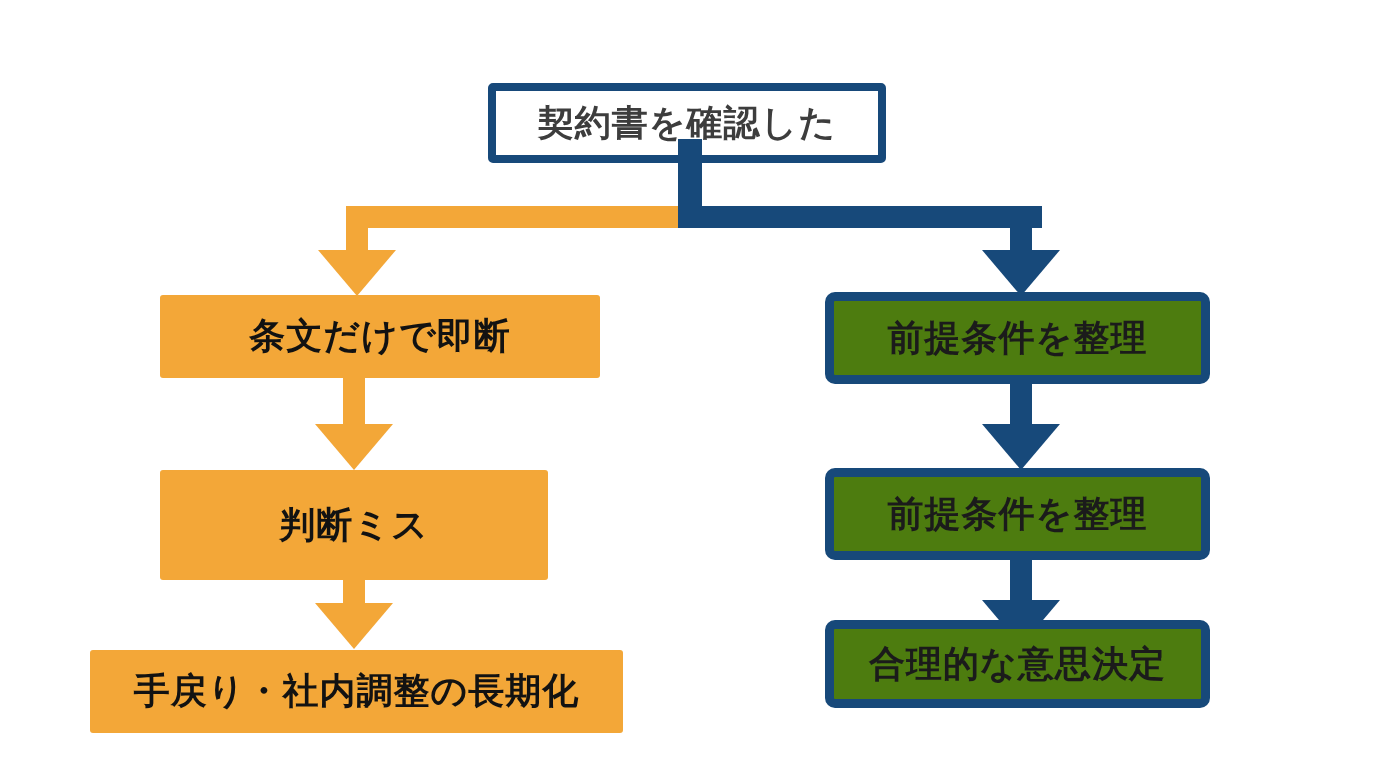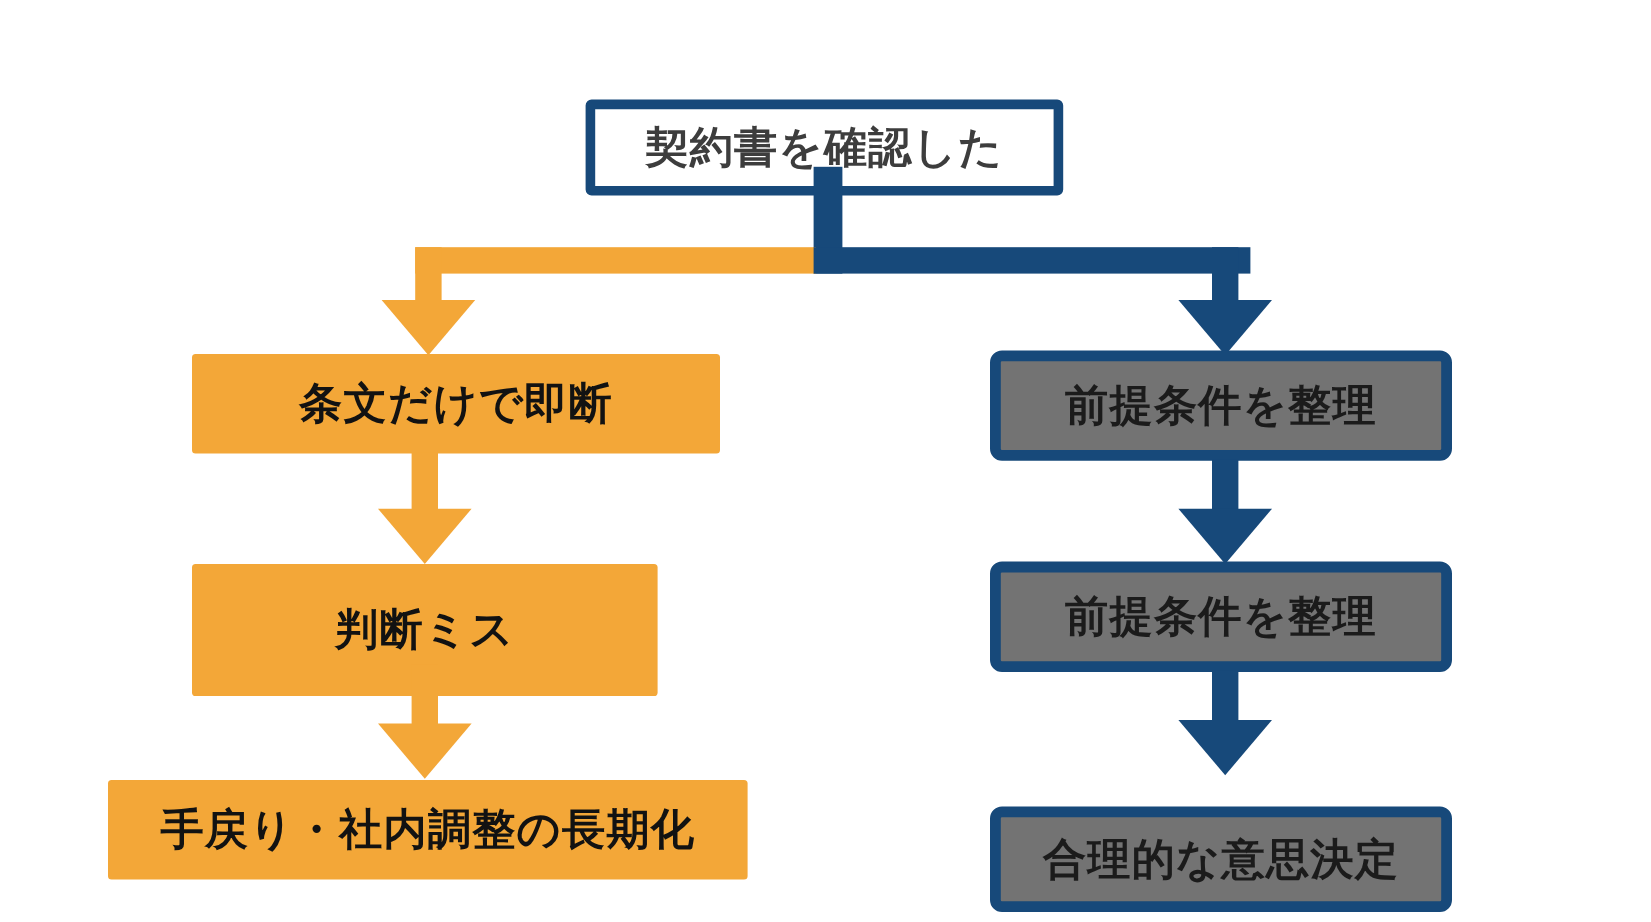--- a/index.html
+++ b/index.html
@@ -30,21 +30,21 @@
   }
   
   .node-outline {
     background: #ffffff;
     border: 8px solid #17497A;
     border-radius: 5px;
     color: #3d3d3d;
   }
   
   .node-outline-navy {
-    background: #737373;
+    background: #4d7c0f;
     border: 9px solid #17497A;
     border-radius: 10px;
     color: #1b1b1b;
   }
   
   .node-fill-orange {
     background: #F3A738;
     border-radius: 3px;
     color: #121212;
   }
@@ -108,17 +108,17 @@
   <div class="bar bar-navy" style="left:1010px; top:383px; width:22px; height:42px;"></div>
   <div class="arrowhead arrowhead-navy" style="left:982px; top:424px;"></div>
 
   <div class="node node-outline-navy" style="left:825px; top:468px; width:385px; height:92px;">
     <span>前提条件を整理</span>
   </div>
 
   <div class="bar bar-navy" style="left:1010px; top:559px; width:22px; height:42px;"></div>
   <div class="arrowhead arrowhead-navy" style="left:982px; top:600px;"></div>
 
-  <div class="node node-outline-navy" style="left:825px; top:672px; width:385px; height:88px;">
+  <div class="node node-outline-navy" style="left:825px; top:620px; width:385px; height:88px;">
     <span>合理的な意思決定</span>
   </div>
 
 </div>
 
 </body></html>

